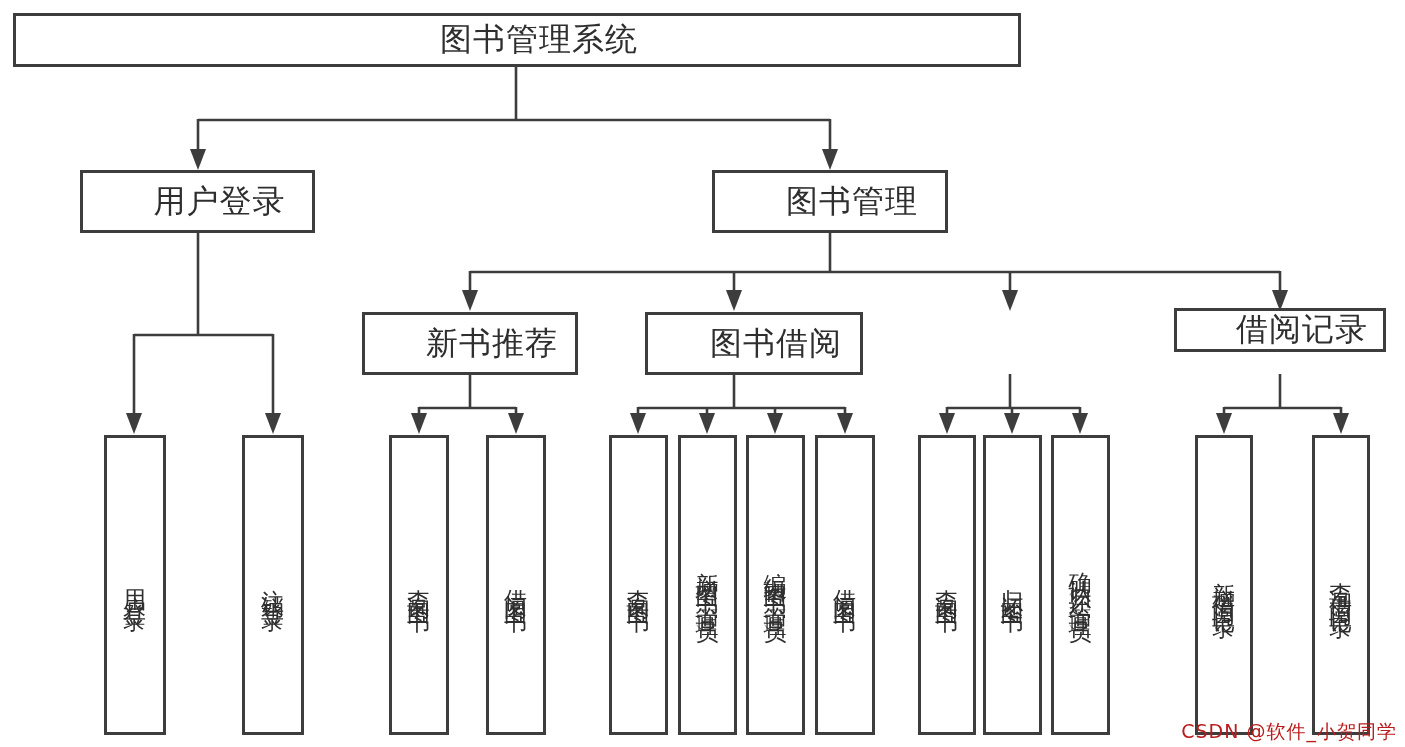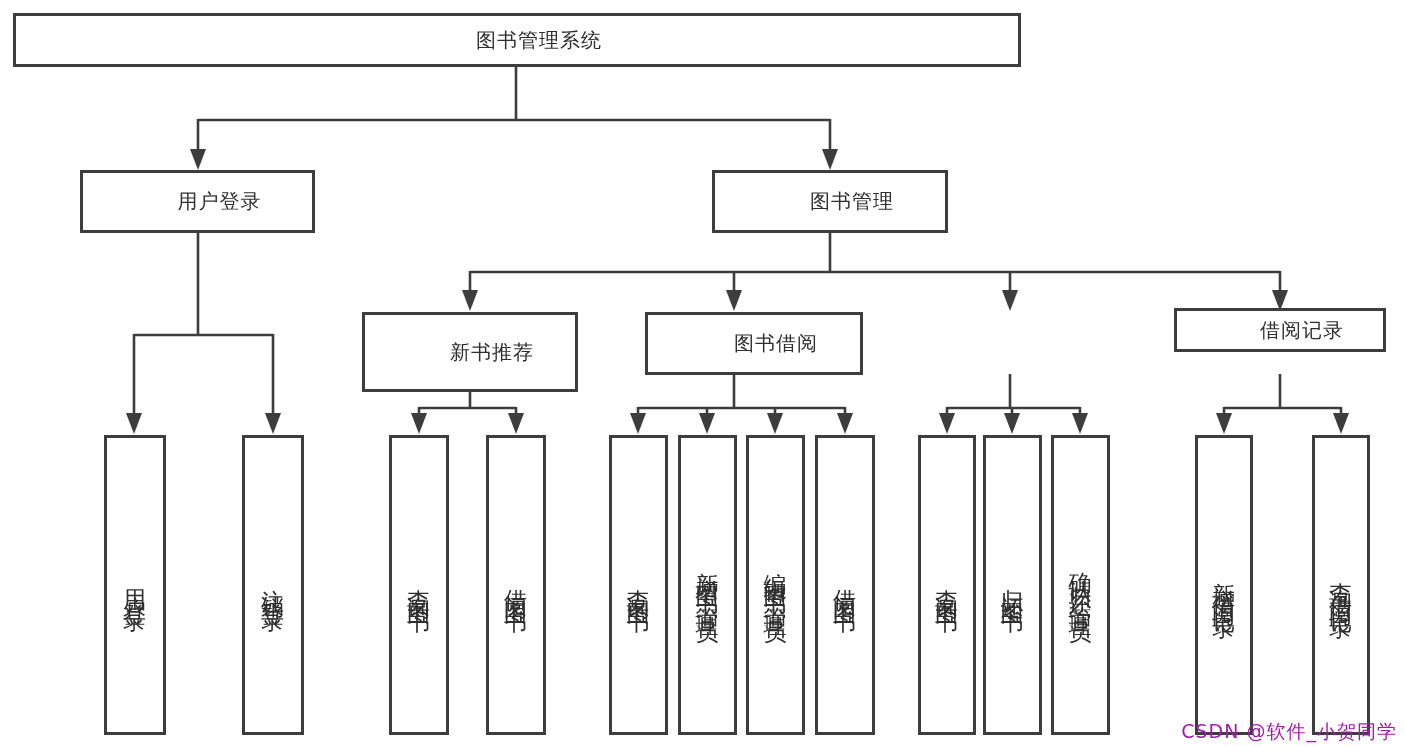--- a/index.html
+++ b/index.html
@@ -15,35 +15,35 @@
   .box{
     position:absolute;
     box-sizing:border-box;
     border:3px solid #3d3d3d;
     background:#ffffff;
     display:flex;
     align-items:center;
     justify-content:center;
     z-index:2;
   }
-  .box.h{font-size:20px;letter-spacing:1px;padding-left:44px;}
+  .box.h{font-size:32px;letter-spacing:1px;padding-left:44px;}
   .box.v{z-index:2;}
   .box.v .vtxt{
     writing-mode:vertical-rl;
     line-height:1.05;
     font-size:23px;
     letter-spacing:7px;
     white-space:nowrap;
   }
   .watermark{
     position:absolute;
     right:8px;
     bottom:2px;
     font-size:19px;
-    color:#a21caf;
+    color:#b91c1c;
     letter-spacing:1px;
     z-index:3;
   }
 </style>
 </head>
 <body>
 
 <div class="stage">
 
   <svg class="wires" viewBox="0 0 1405 747" xmlns="http://www.w3.org/2000/svg">
@@ -119,21 +119,21 @@
     <span>图书管理系统</span>
   </div>
 
   <div class="box h" style="left:80px;top:170px;width:235px;height:63px;">
     <span>用户登录</span>
   </div>
   <div class="box h" style="left:712px;top:170px;width:236px;height:63px;">
     <span>图书管理</span>
   </div>
 
-  <div class="box h" style="left:362px;top:312px;width:216px;height:80px;">
+  <div class="box h" style="left:362px;top:312px;width:216px;height:63px;">
     <span>新书推荐</span>
   </div>
   <div class="box h" style="left:645px;top:312px;width:218px;height:63px;">
     <span>图书借阅</span>
   </div>
   <div class="box h" style="left:1174px;top:308px;width:212px;height:44px;">
     <span>借阅记录</span>
   </div>
 
   <div class="box v" style="left:104px;top:435px;width:62px;height:300px;">

